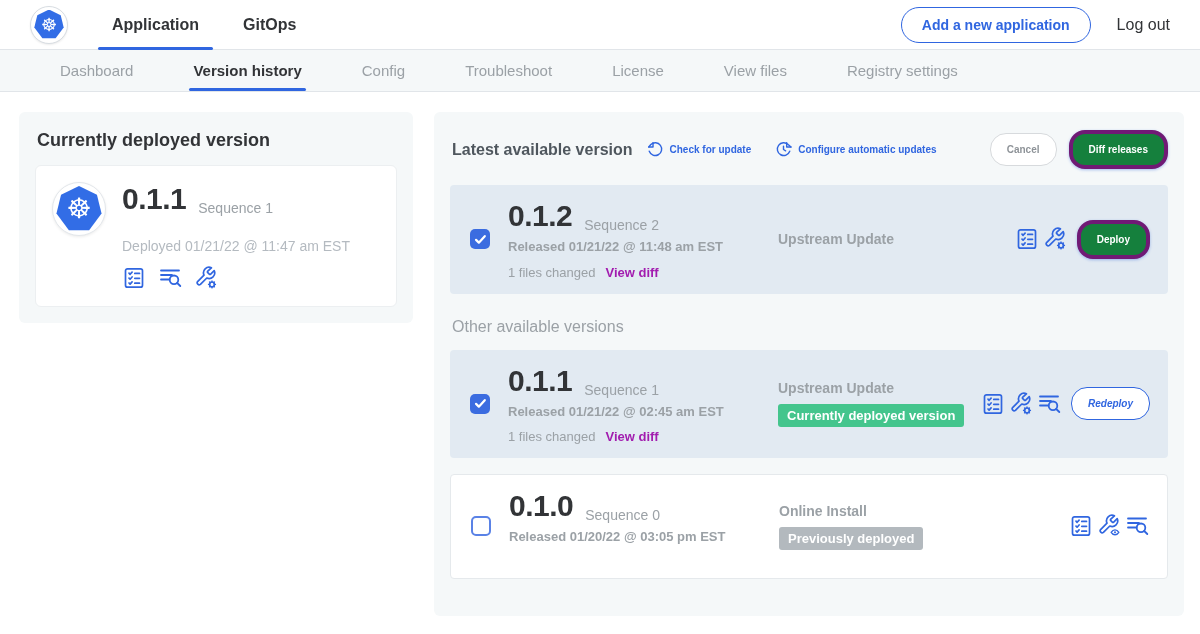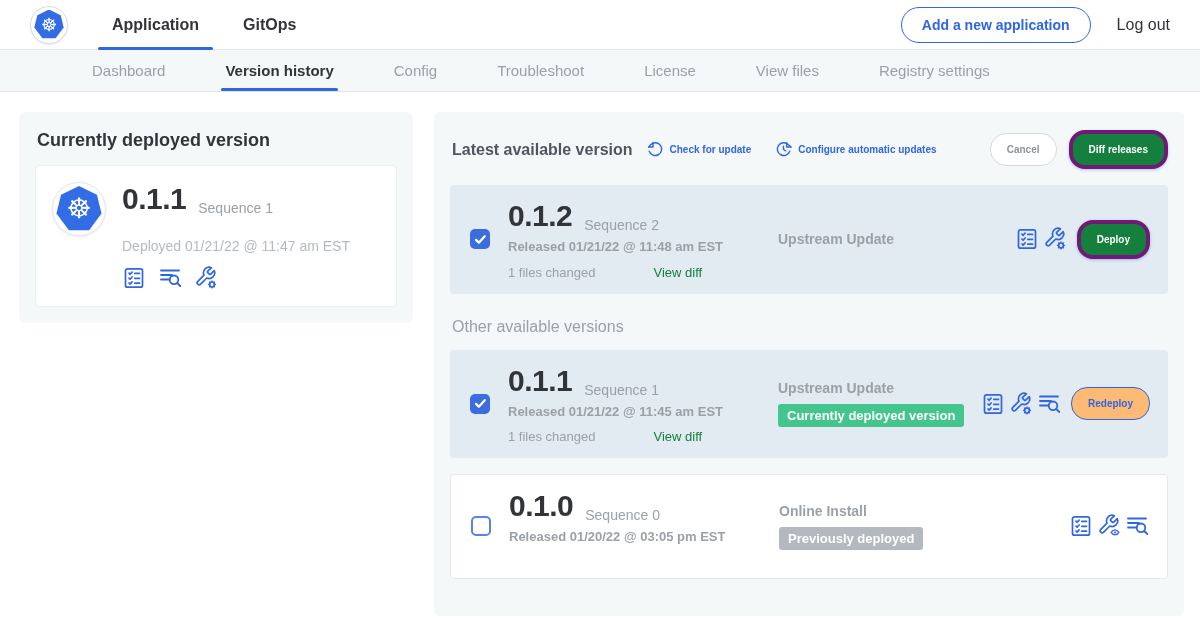--- a/index.html
+++ b/index.html
@@ -22,21 +22,21 @@
   .topnav-tab.active::after { content:""; position:absolute; left:0; right:0; bottom:-1px;
     height:3px; background:#3066e0; border-radius:2px; }
   .topnav-right { margin-left:auto; display:flex; align-items:center; gap:26px; }
   .pill-btn { border:1px solid #3066e0; color:#3066e0; background:#fff; border-radius:20px;
     font-size:14px; font-weight:700; padding:9px 20px; cursor:pointer;
     font-family:"Liberation Sans", sans-serif; }
   .logout { font-size:16px; color:#323437; cursor:pointer; }
 
   
   .subnav { height:42px; background:#f5f8f9; border-bottom:1px solid #e1e5e9;
-    display:flex; align-items:stretch; padding-left:92px;text-align:center; }
+    display:flex; align-items:stretch; padding-left:60px;text-align:center; }
   .subnav-tab { display:flex; align-items:center; margin-right:60px; font-size:15px;
     color:#9ba1a6; cursor:pointer; position:relative; }
   .subnav-tab.active { color:#323437; font-weight:700; }
   .subnav-tab.active::after { content:""; position:absolute; left:-4px; right:-4px; bottom:0;
     height:3px; background:#3066e0; border-radius:2px; }
 
   
   .main { display:flex; align-items:flex-start; padding:20px 16px 0 19px; gap:21px; }
   .panel { background:#f5f8f9; border-radius:6px; padding:16px; }
   .left-panel { width:394px; flex:none; }
@@ -65,38 +65,38 @@
   .hdr-link { display:flex; align-items:center; gap:6px; color:#3066e0; font-size:10px;
     font-weight:700; cursor:pointer; margin-right:24px; }
   .hdr-link .lnk-ic { width:17px; height:17px; }
   .hdr-link .lnk-ic svg { width:100%; height:100%; display:block; }
   .vp-header .spacer { flex:1; }
   .btn { border-radius:16px; font-size:10px; font-weight:700; padding:10px 16px; cursor:pointer;
     font-family:"Liberation Sans", sans-serif; }
   .btn-cancel { background:#fff; border:1px solid #d7dadd; color:#8e9398; margin-right:12px; }
   .btn-primary { background:#15803d; border:4px solid #701a75; color:#fff;
     box-shadow:0 1px 3px rgba(48,102,224,.4); }
-  .btn-outline { background:#fdba74; border:1px solid #3066e0; color:#3066e0; }
+  .btn-outline { background:#ffffff; border:1px solid #3066e0; color:#3066e0;font-style:italic; }
 
   .vcard { border-radius:4px; padding:14px 16px; display:flex; align-items:center; }
   .vcard.selected { background:#e2eaf2; }
   .vcard.plain { background:#fff; border:1px solid #e5e9ec; }
   .other-title { font-size:16px; color:#9ba1a6; margin:24px 0 14px 2px; }
 
   .chk { width:20px; height:20px; border-radius:5px; margin:0 18px 0 4px; flex:none;
     cursor:pointer; display:flex; align-items:center; justify-content:center; }
   .chk.checked { background:#3b6ce0; }
   .chk.unchecked { background:#fff; border:2px solid #5a82e6; }
   .chk svg { width:13px; height:13px; }
 
   .vcol { width:232px; flex:none; }
   .released { font-size:13px; font-weight:700; color:#9ba1a6; margin-top:5px; line-height:1.35;
     max-width:225px; }
   .files-row { display:flex; gap:10px; margin-top:9px; font-size:13px; color:#9ba1a6; }
-  .view-diff { color:#15803d; font-weight:400; cursor:pointer;margin-left:48px; }
+  .view-diff { color:#a21caf; font-weight:700; cursor:pointer; }
 
   .scol { flex:1; padding-left:38px; }
   .source { font-size:14px; font-weight:700; color:#9ba1a6; }
   .badge { display:inline-block; margin-top:8px; font-size:13px; font-weight:700; color:#fff;
     padding:4px 9px; border-radius:3px; }
   .badge-green { background:#44c58d; }
   .badge-gray { background:#b3b9be; }
 
   .acol { display:flex; align-items:center; gap:4px; flex:none; padding-right:2px; }
   .acol .btn { margin-left:6px; }
@@ -294,21 +294,21 @@
       <span class="chk checked">
         <svg>
             <use href="#icon-check"></use>
           </svg>
       </span>
       <div class="vcol">
         <div class="ver-row">
           <span class="ver-num">0.1.1</span>
           <span class="seq">Sequence 1</span>
         </div>
-        <div class="released">Released 01/21/22 @ 11:45 am EST</div>
+        <div class="released">Released 01/21/22 @ 02:45 am EST</div>
         <div class="files-row">
           <span>1 files changed</span>
           <span class="view-diff">View diff</span>
         </div>
       </div>
       <div class="scol">
         <div class="source">Upstream Update</div>
         <span class="badge badge-green">Currently deployed version</span>
       </div>
       <div class="acol">

